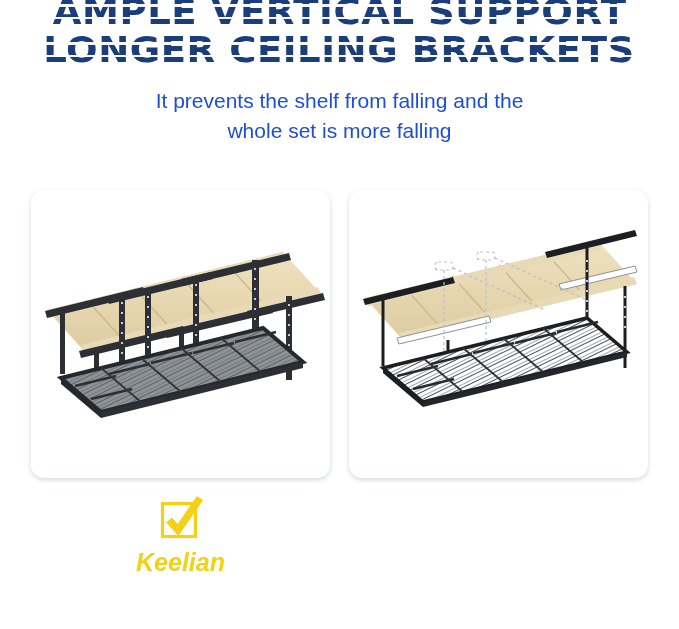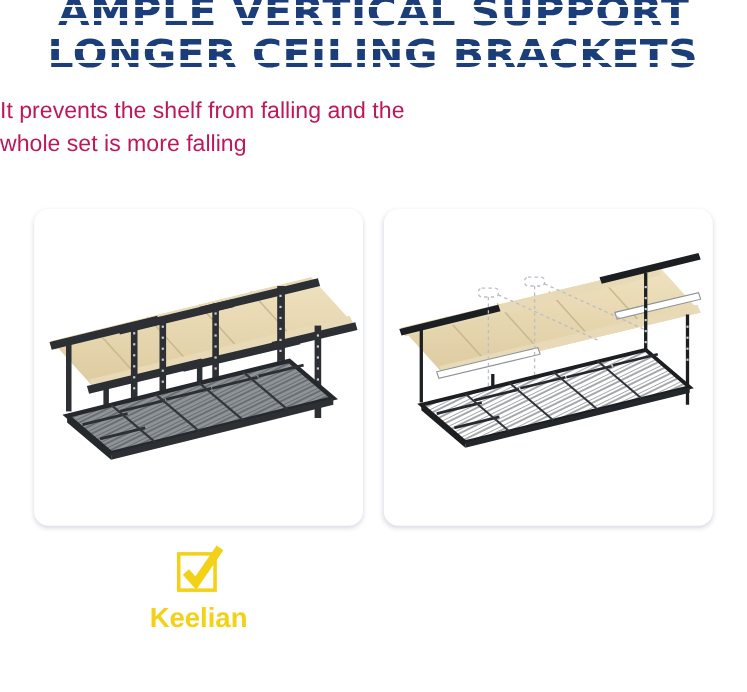--- a/index.html
+++ b/index.html
@@ -85,21 +85,22 @@
         rgba(0,0,0,0) 100%);
     mix-blend-mode: normal;
   }
 
   
   .subhead {
     position: absolute;
     left: 0;
     right: 0;
     top: 86px;
-    color: #be185d;
+    text-align: center;
+    color: #1d4ed8;
     font-size: 21px;
     line-height: 30px;
     font-family: "Liberation Sans", sans-serif;
     font-weight: 400;
   }
   .subhead span { display: block; }
 
   
   .card {
     position: absolute;
@@ -136,21 +137,21 @@
     margin: 0 auto;
     display: block;
   }
   .label-text {
     margin-top: 8px;
     font-size: 25px;
     font-weight: 700;
     font-family: "Liberation Sans", sans-serif;
     line-height: 28px;
   }
-  .label-left .label-text  { color: #f3d116; }
+  .label-left .label-text  { color: #f3d116; font-style: italic; }
   .label-right .label-text { color: #ffffff; }
 </style>
 </head>
 <body>
 
 <div id="page">
 
   <div class="headline headline-1">
     <span class="stencil">
       <span>AMPLE VERTICAL SUPPORT</span>

